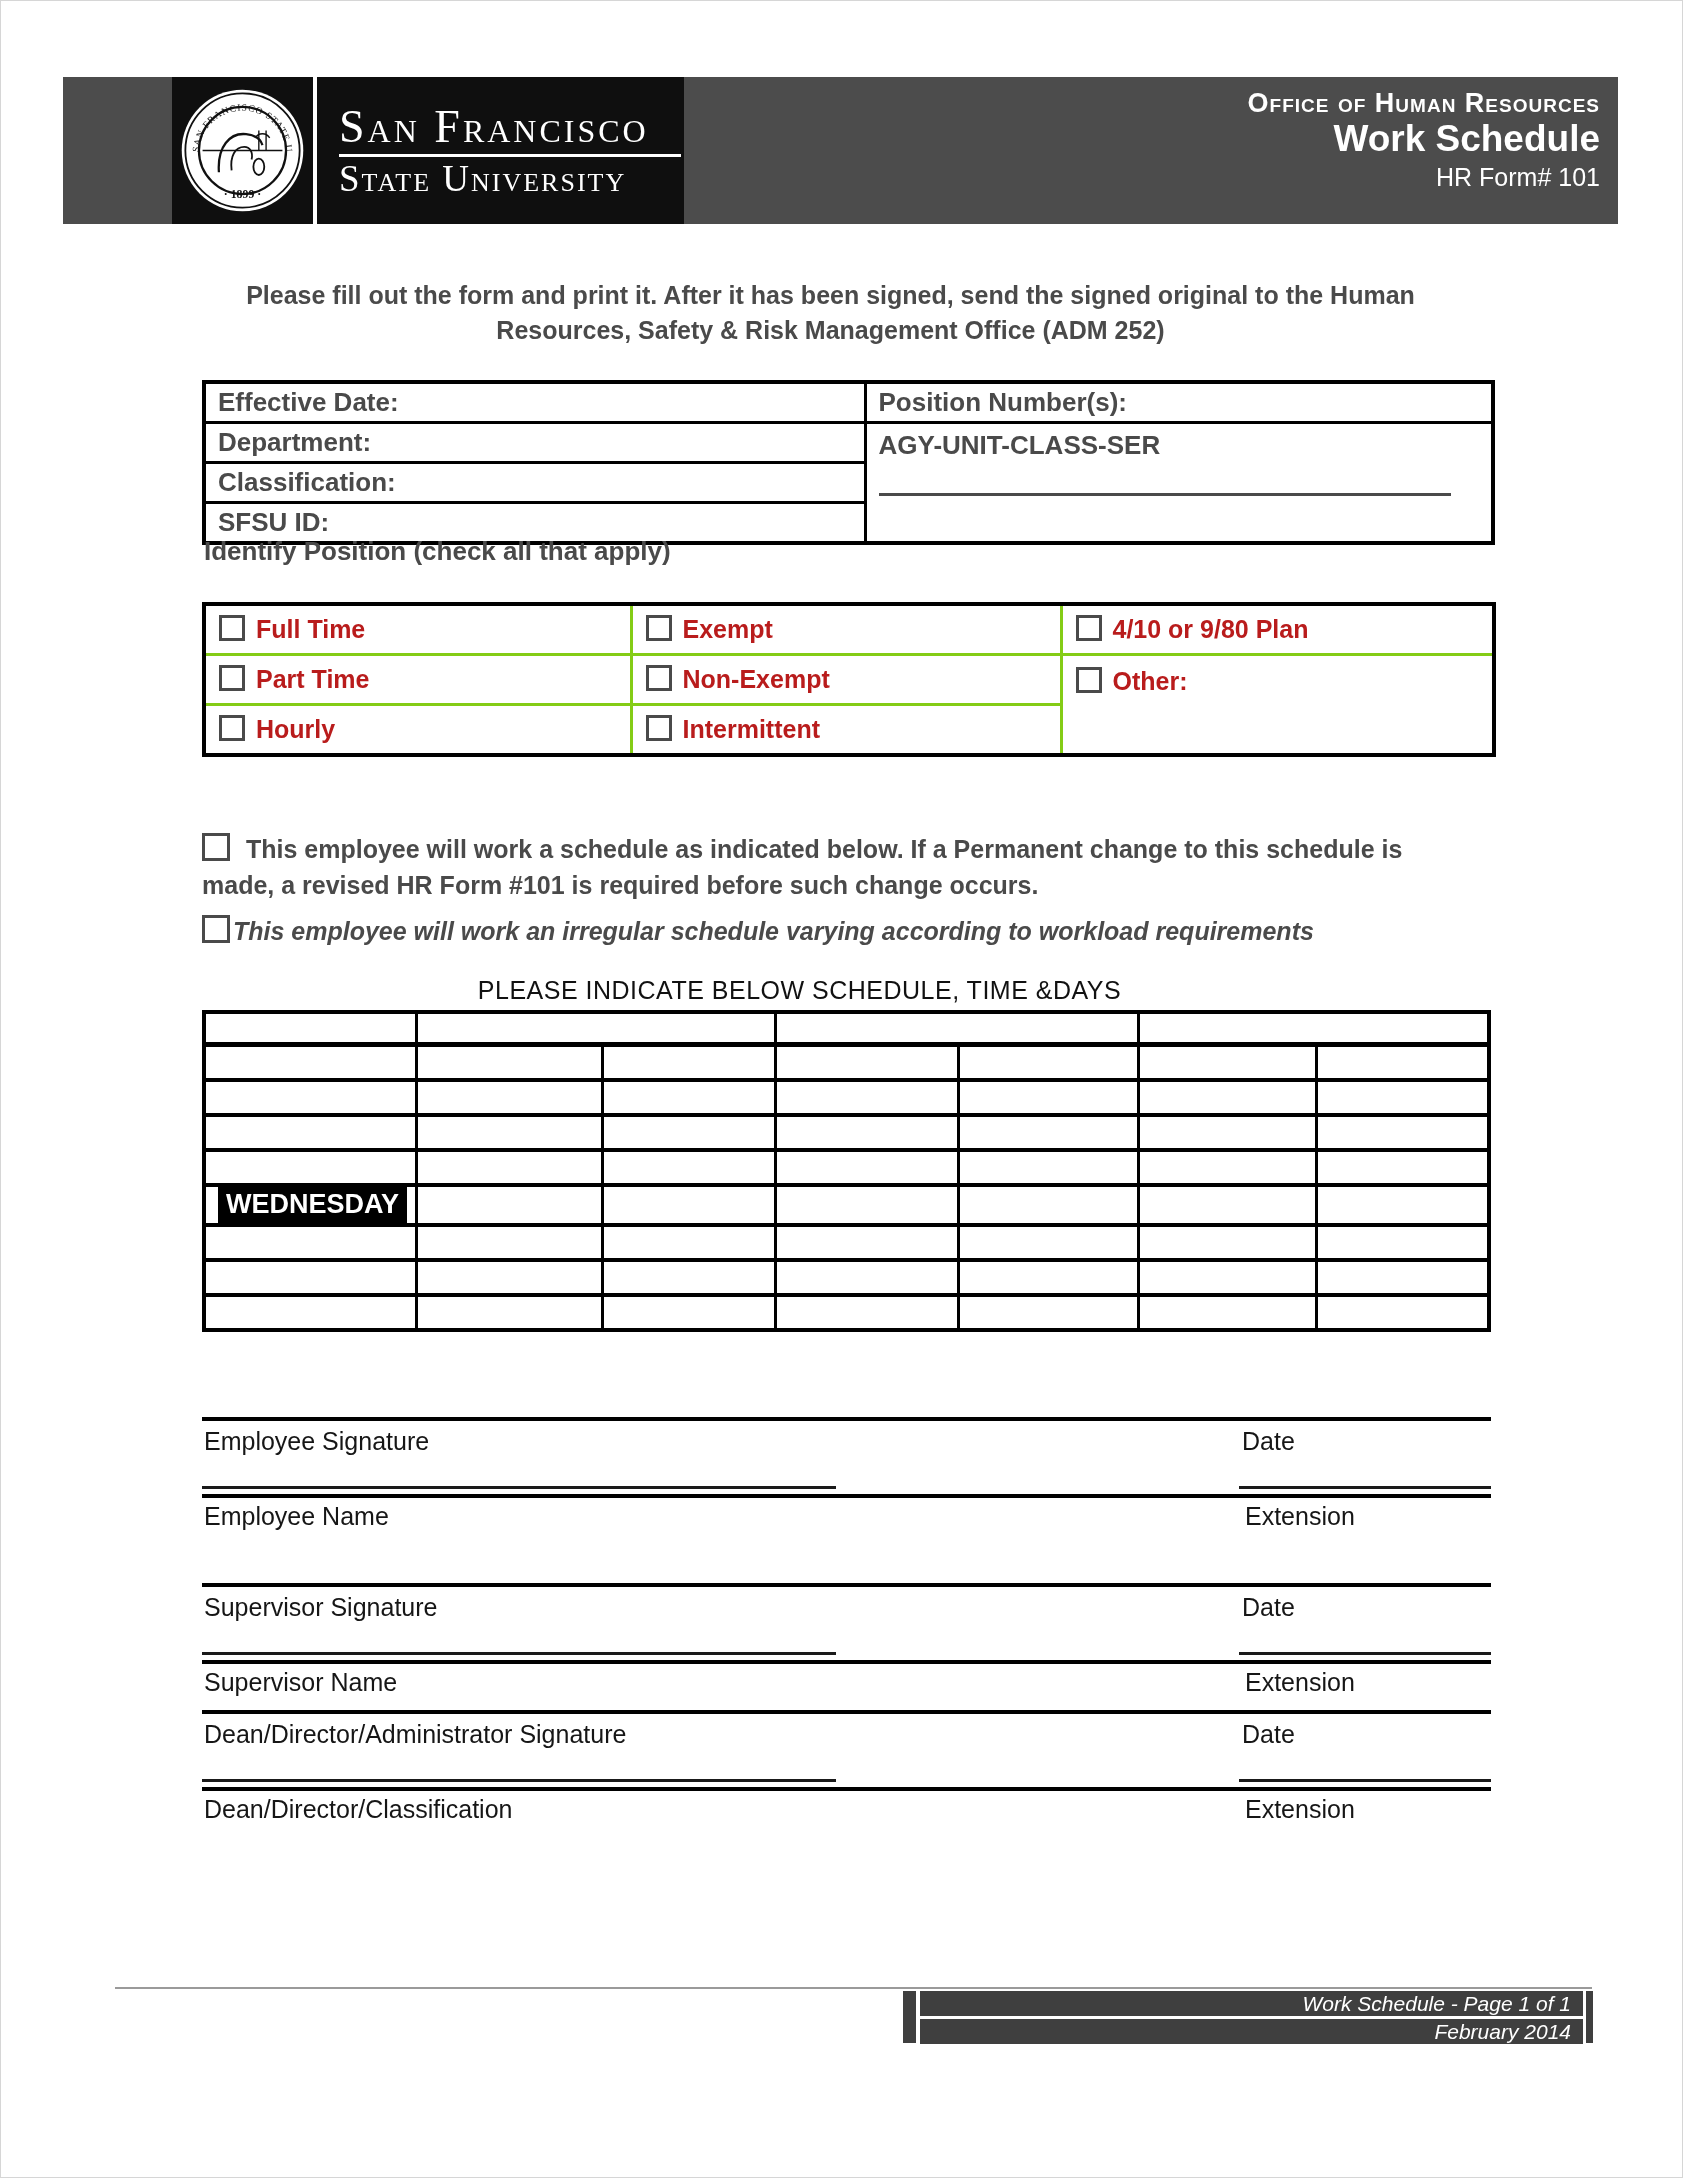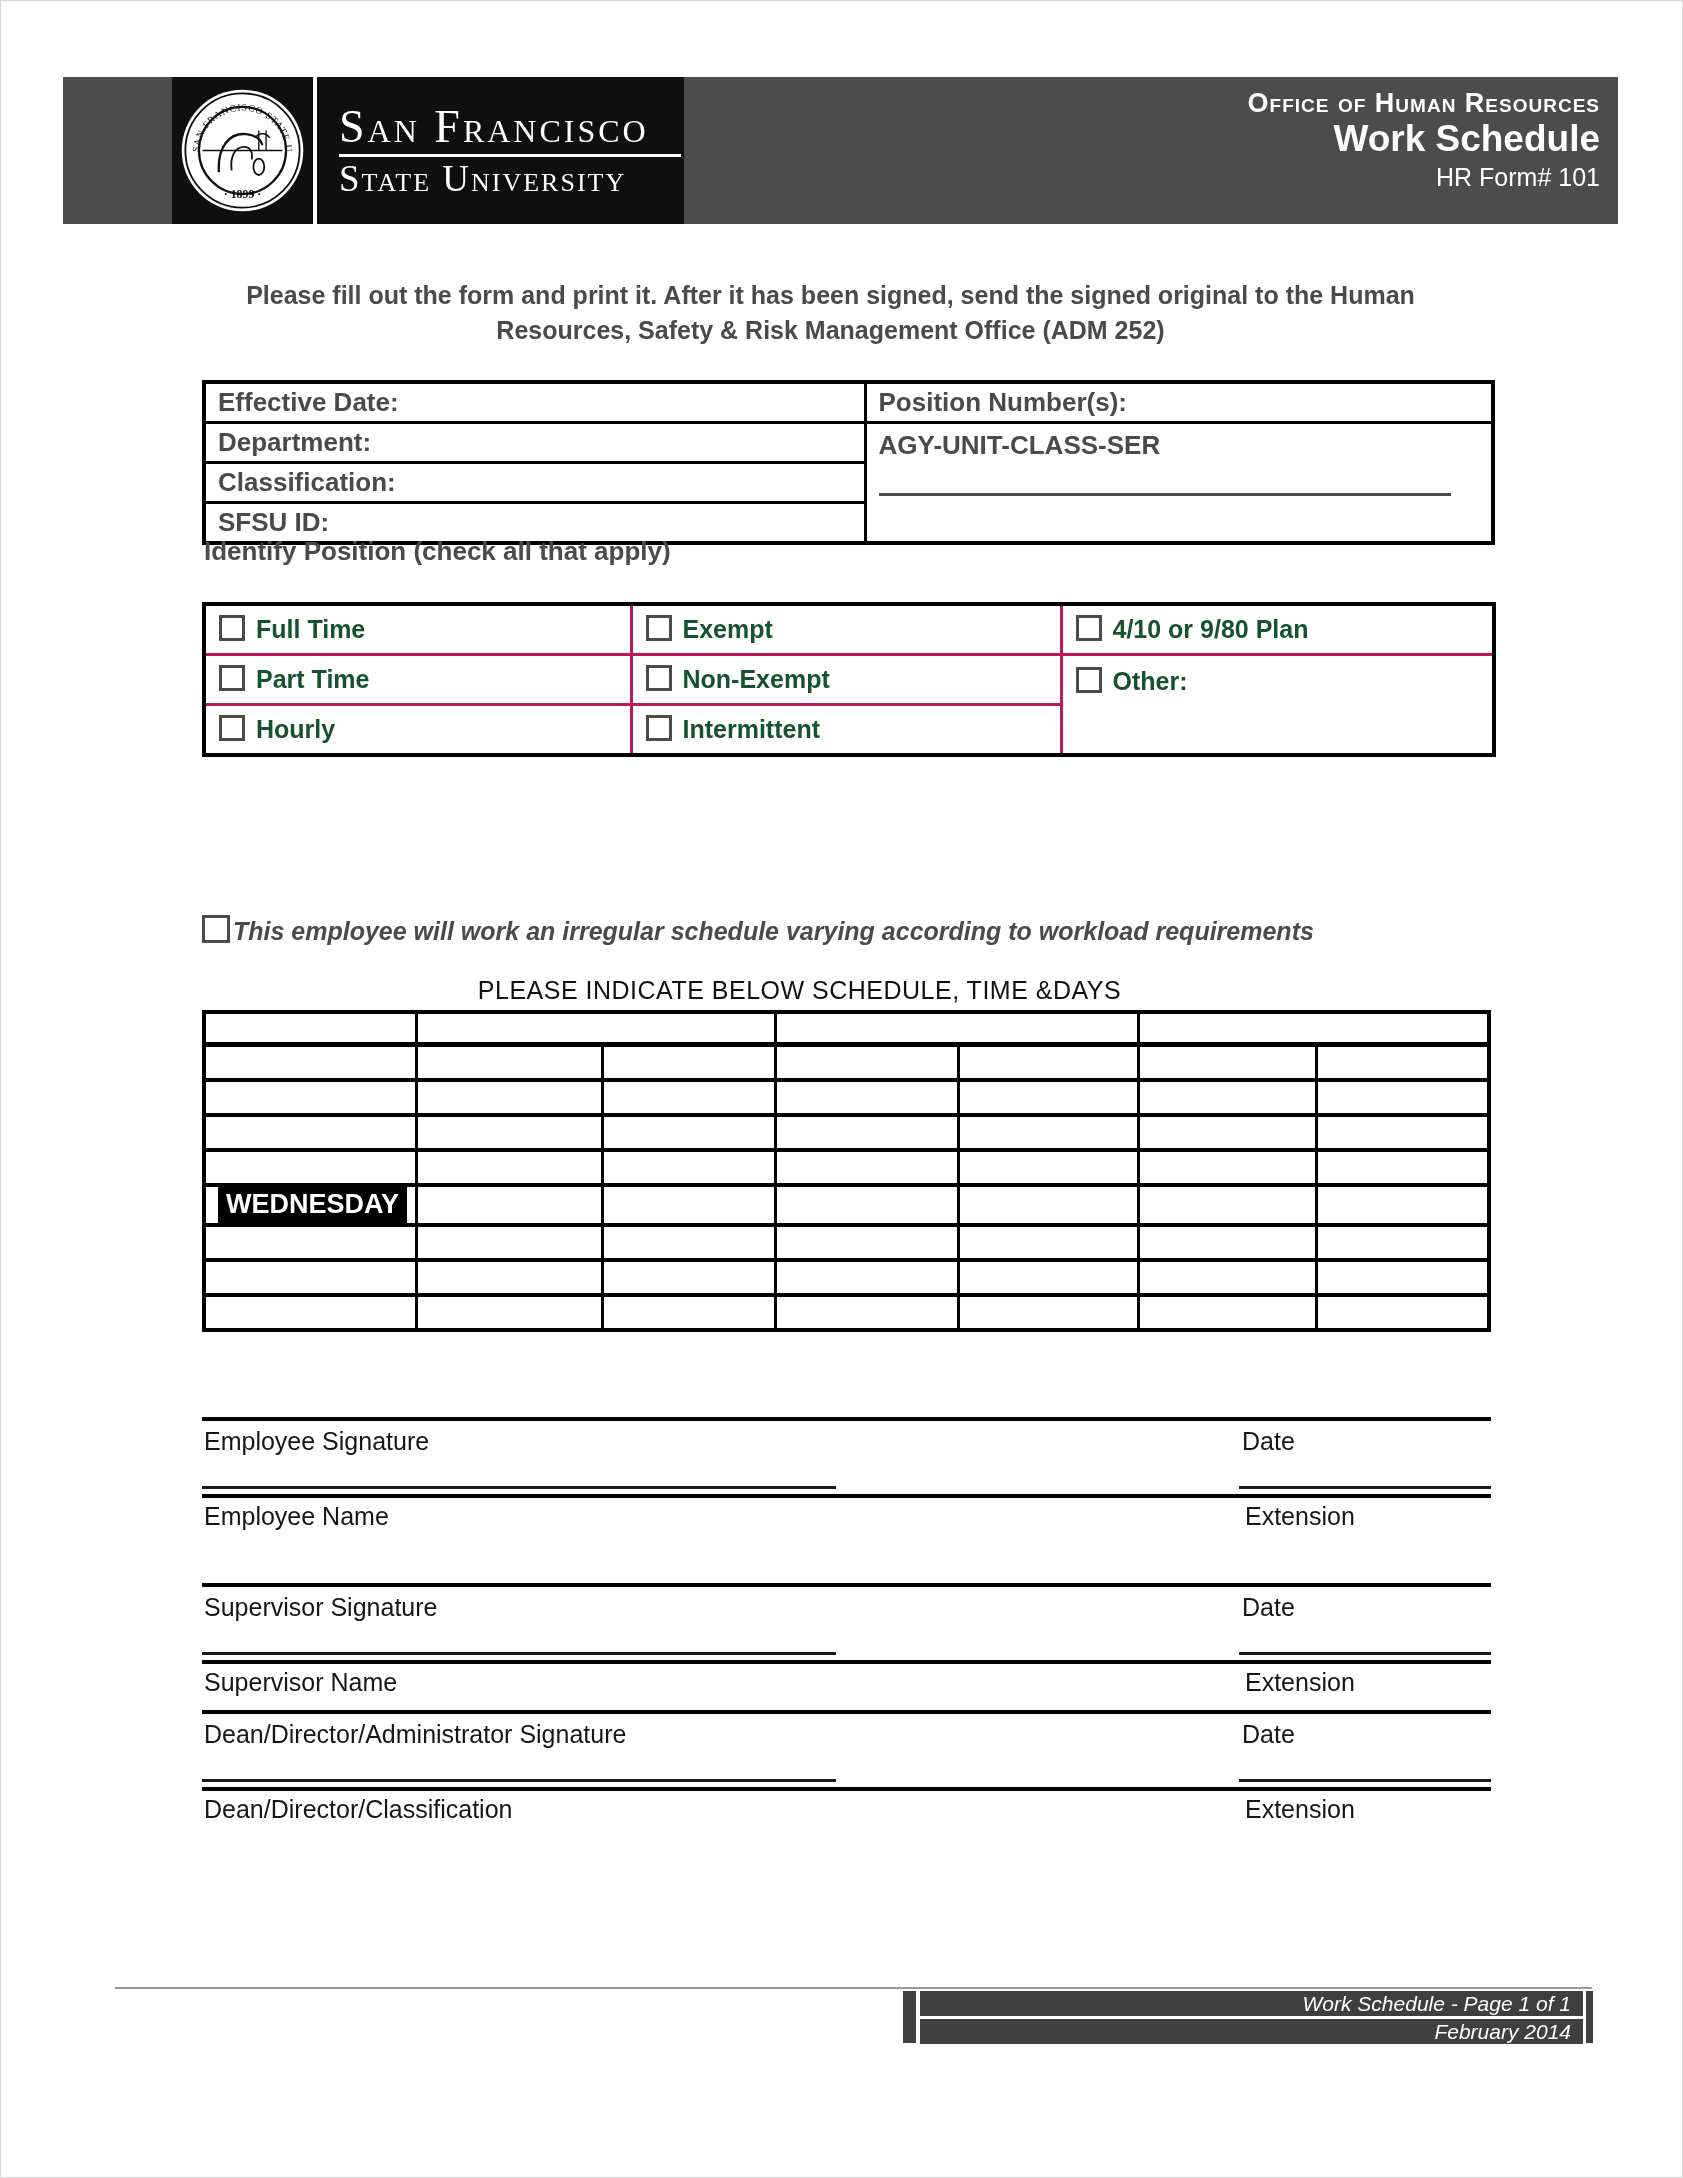--- a/index.html
+++ b/index.html
@@ -29,21 +29,21 @@
   
   table { border-collapse:collapse; table-layout:fixed; }
   .info-table { position:absolute; left:201px; top:379px; width:1289px; border:4px solid #000; }
   .info-table td { border:3px solid #000; height:33px; padding:2px 12px; font-size:26px; font-weight:bold; color:#4a4a4a; }
   .info-table td.pos-merged { vertical-align:top; padding-top:6px; }
   .blank-line { width:572px; height:0; border-bottom:3px solid #4a4a4a; margin-top:32px; }
 
   .identify-heading { position:absolute; left:203px; top:535px; font-size:26px; font-weight:bold; color:#4a4a4a; }
 
   .cb-table { position:absolute; left:201px; top:601px; width:1289px; border:4px solid #000; }
-  .cb-table td { border:3px solid #be185d; height:45px; padding-left:13px; font-size:25px; font-weight:bold; color:#14532d; }
+  .cb-table td { border:3px solid #84cc16; height:45px; padding-left:13px; font-size:25px; font-weight:bold; color:#b91c1c; }
   .cb-table td.other-cell { vertical-align:top; padding-top:11px; }
   .cb { display:inline-block; width:20px; height:20px; border:3px solid #4a4a4a; background:#fff; margin-right:11px; vertical-align:-3px; }
 
   
   .statement { position:absolute; left:201px; width:1208px; font-size:25px; font-weight:bold; color:#4a4a4a; line-height:36px; }
   .st1 { top:830px; }
   .st2 { top:912px;font-style:italic; }
   .cb-big { display:inline-block; width:22px; height:22px; border:3px solid #4a4a4a; background:#fff; vertical-align:-3px; }
   .st1 .cb-big { margin-right:16px; }
   .st2 .cb-big { margin-right:3px; }
@@ -162,20 +162,23 @@
       <td><span class="cb"></span><span>Non-Exempt</span></td>
       <td class="other-cell" rowspan="2"><span class="cb"></span><span>Other:</span></td>
     </tr>
     <tr>
       <td><span class="cb"></span><span>Hourly</span></td>
       <td><span class="cb"></span><span>Intermittent</span></td>
     </tr>
   </tbody>
     </table>
 
+  <div class="statement st1">
+    <span class="cb-big"></span><span>This employee will work a schedule as indicated below. If a Permanent change to this schedule is made, a revised HR Form #101 is required before such change occurs.</span>
+  </div>
   <div class="statement st2">
     <span class="cb-big"></span><span>This employee will work an irregular schedule varying according to workload requirements</span>
   </div>
 
   <div class="sched-title">PLEASE INDICATE BELOW SCHEDULE, TIME &amp;DAYS</div>
 
   <table class="sched-table">
     <colgroup>
       <col style="width:212px">
         <col style="width:186px">

